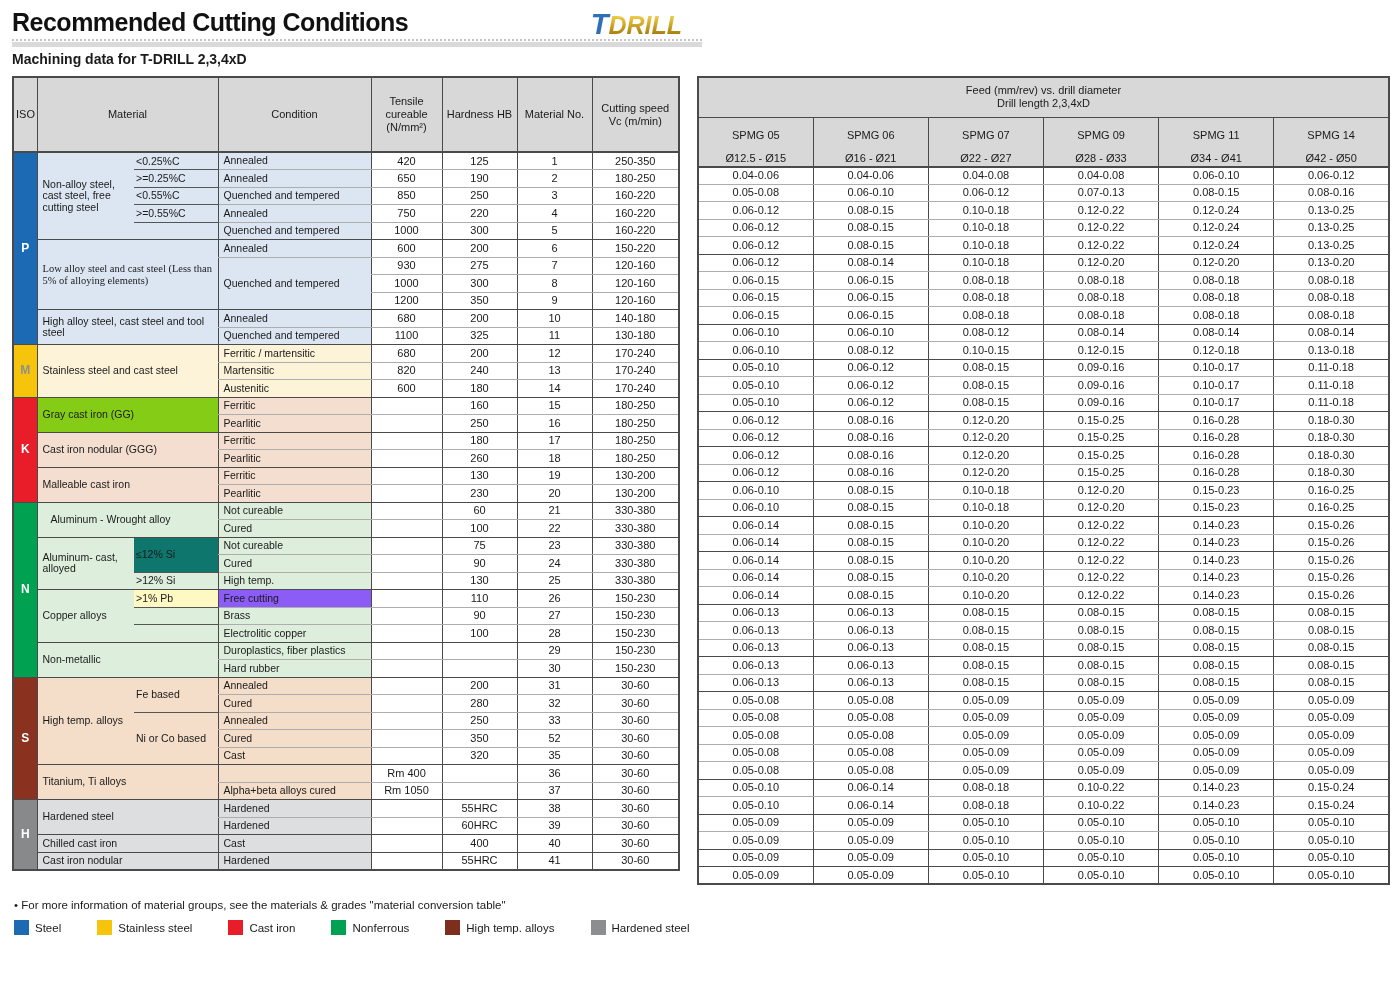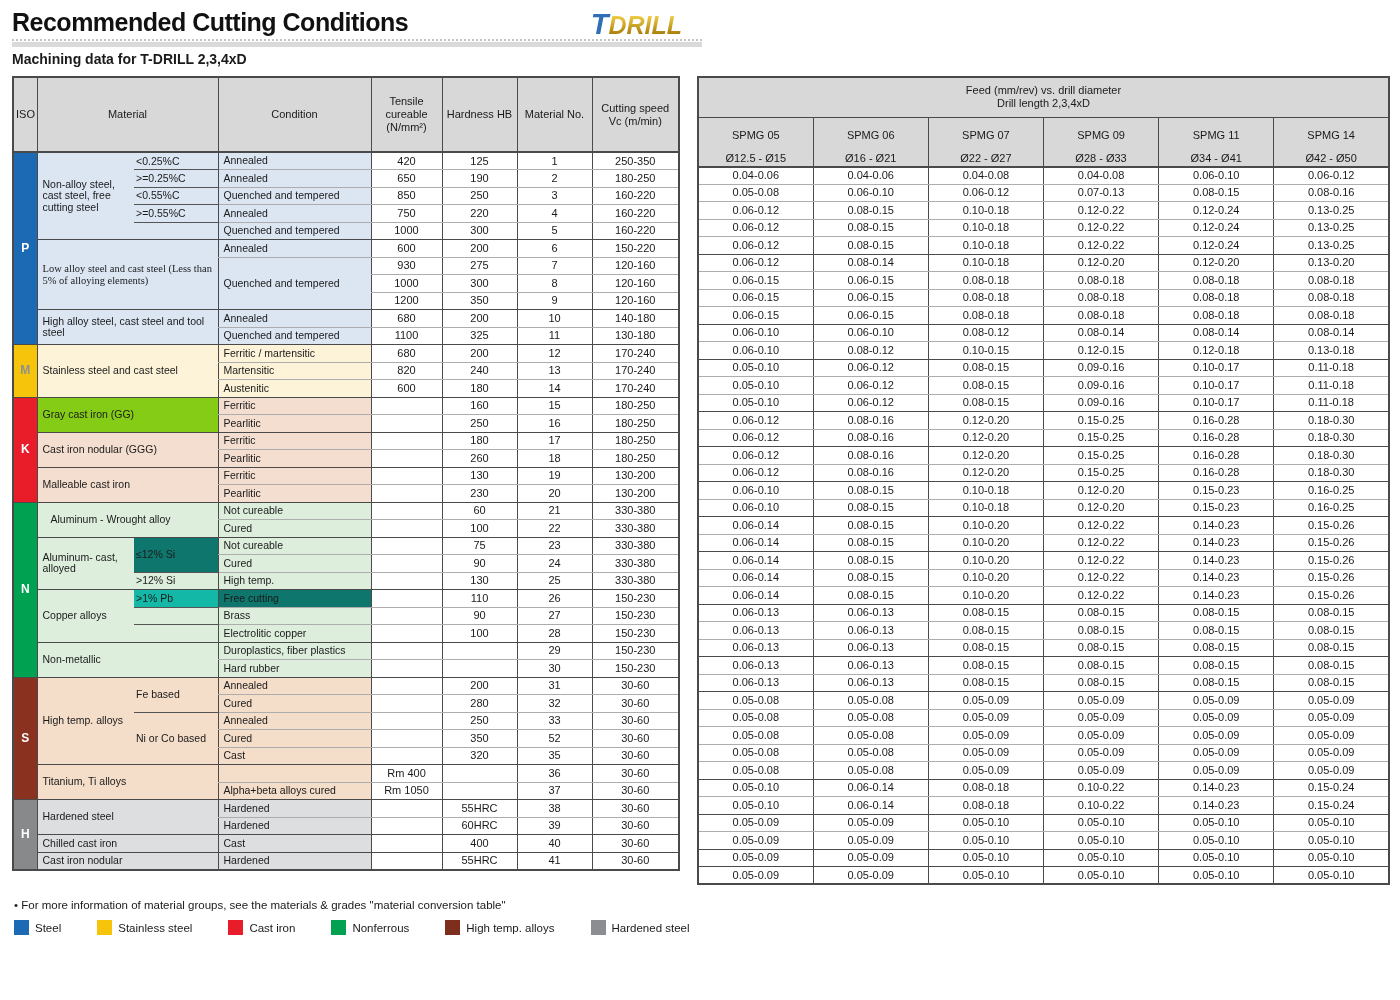--- a/index.html
+++ b/index.html
@@ -274,22 +274,22 @@
           <tr class="mat-end">
             <td class="sub-cell dark-b" rowspan="1" style="background: rgb(221, 238, 221);">&gt;12% Si</td>
             <td class="cond-cell dark-b" rowspan="1" style="background: rgb(221, 238, 221);">High temp.</td>
             <td class="num-cell"></td>
             <td class="num-cell">130</td>
             <td class="num-cell">25</td>
             <td class="num-cell">330-380</td>
           </tr>
           <tr>
             <td class="mat-cell" rowspan="3" style="background: rgb(221, 238, 221);">Copper alloys</td>
-            <td class="sub-cell sub-underline" rowspan="1" style="background: #14b8a6;">&gt;1% Pb</td>
-            <td class="cond-cell" rowspan="1" style="background: #0f766e;">Free cutting</td>
+            <td class="sub-cell sub-underline" rowspan="1" style="background: #fef9c3;">&gt;1% Pb</td>
+            <td class="cond-cell" rowspan="1" style="background: #8b5cf6;">Free cutting</td>
             <td class="num-cell"></td>
             <td class="num-cell">110</td>
             <td class="num-cell">26</td>
             <td class="num-cell">150-230</td>
           </tr>
           <tr>
             <td class="sub-cell sub-underline" rowspan="1" style="background: rgb(221, 238, 221);"></td>
             <td class="cond-cell" rowspan="1" style="background: rgb(221, 238, 221);">Brass</td>
             <td class="num-cell"></td>
             <td class="num-cell">90</td>

